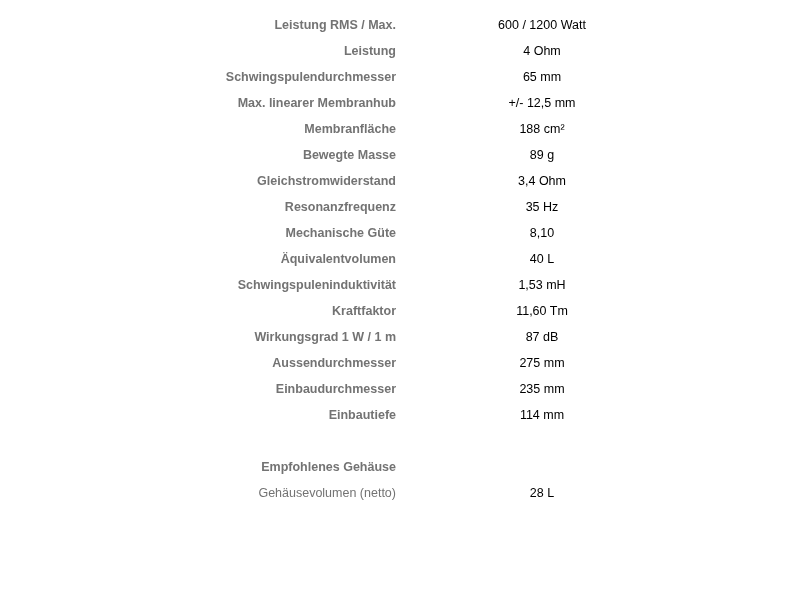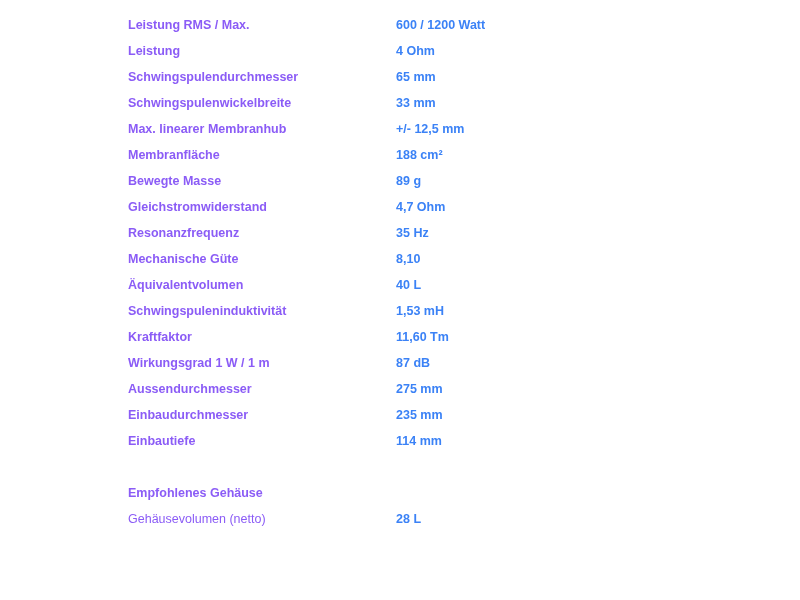--- a/index.html
+++ b/index.html
@@ -32,26 +32,28 @@
   .spec-table td {
     padding: 0;
     vertical-align: middle;
     font-size: 12.5px;
     line-height: 26px;
     white-space: nowrap;
   }
   .col-label {
     width: 268px;
     font-weight: bold;
-    color: #8b5cf6;
+    color: #737373;
+    text-align: right;
   }
   .col-value {
     width: 292px;
-    font-weight: bold;
-    color: #3b82f6;
+    font-weight: normal;
+    color: #000000;
+    text-align: center;
   }
   .row-plain .col-label {
     font-weight: normal;
   }
   .row-heading .col-label {
     font-weight: bold;
   }
   .spacer-row td {
     height: 22px;
     line-height: 22px;
@@ -70,38 +72,34 @@
       </tr>
       <tr class="row-heading">
         <td class="col-label">Leistung</td>
         <td class="col-value">4 Ohm</td>
       </tr>
       <tr class="row-heading">
         <td class="col-label">Schwingspulendurchmesser</td>
         <td class="col-value">65 mm</td>
       </tr>
       <tr class="row-heading">
-        <td class="col-label">Schwingspulenwickelbreite</td>
-        <td class="col-value">33 mm</td>
-      </tr>
-      <tr class="row-heading">
         <td class="col-label">Max. linearer Membranhub</td>
         <td class="col-value">+/- 12,5 mm</td>
       </tr>
       <tr class="row-heading">
         <td class="col-label">Membranfläche</td>
         <td class="col-value">188 cm²</td>
       </tr>
       <tr class="row-heading">
         <td class="col-label">Bewegte Masse</td>
         <td class="col-value">89 g</td>
       </tr>
       <tr class="row-heading">
         <td class="col-label">Gleichstromwiderstand</td>
-        <td class="col-value">4,7 Ohm</td>
+        <td class="col-value">3,4 Ohm</td>
       </tr>
       <tr class="row-heading">
         <td class="col-label">Resonanzfrequenz</td>
         <td class="col-value">35 Hz</td>
       </tr>
       <tr class="row-heading">
         <td class="col-label">Mechanische Güte</td>
         <td class="col-value">8,10</td>
       </tr>
       <tr class="row-heading">

